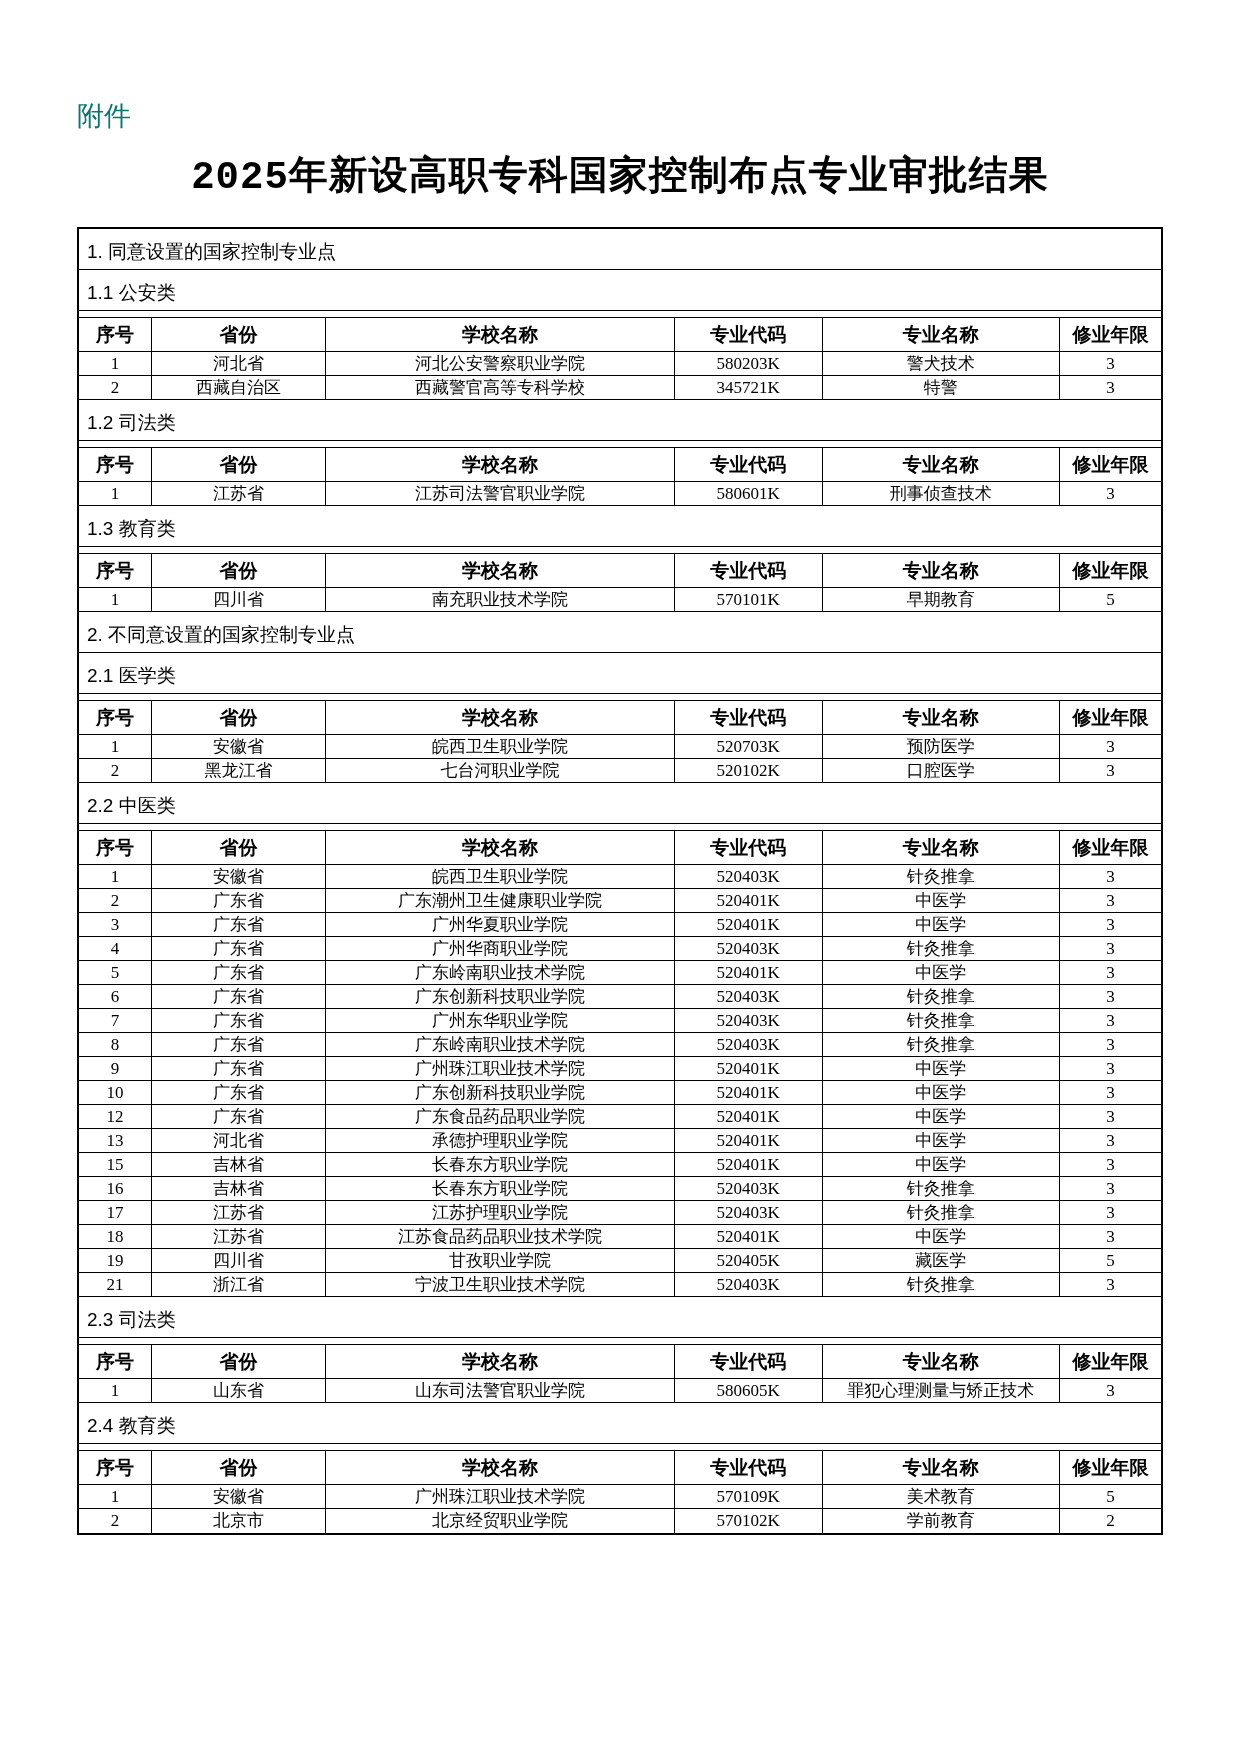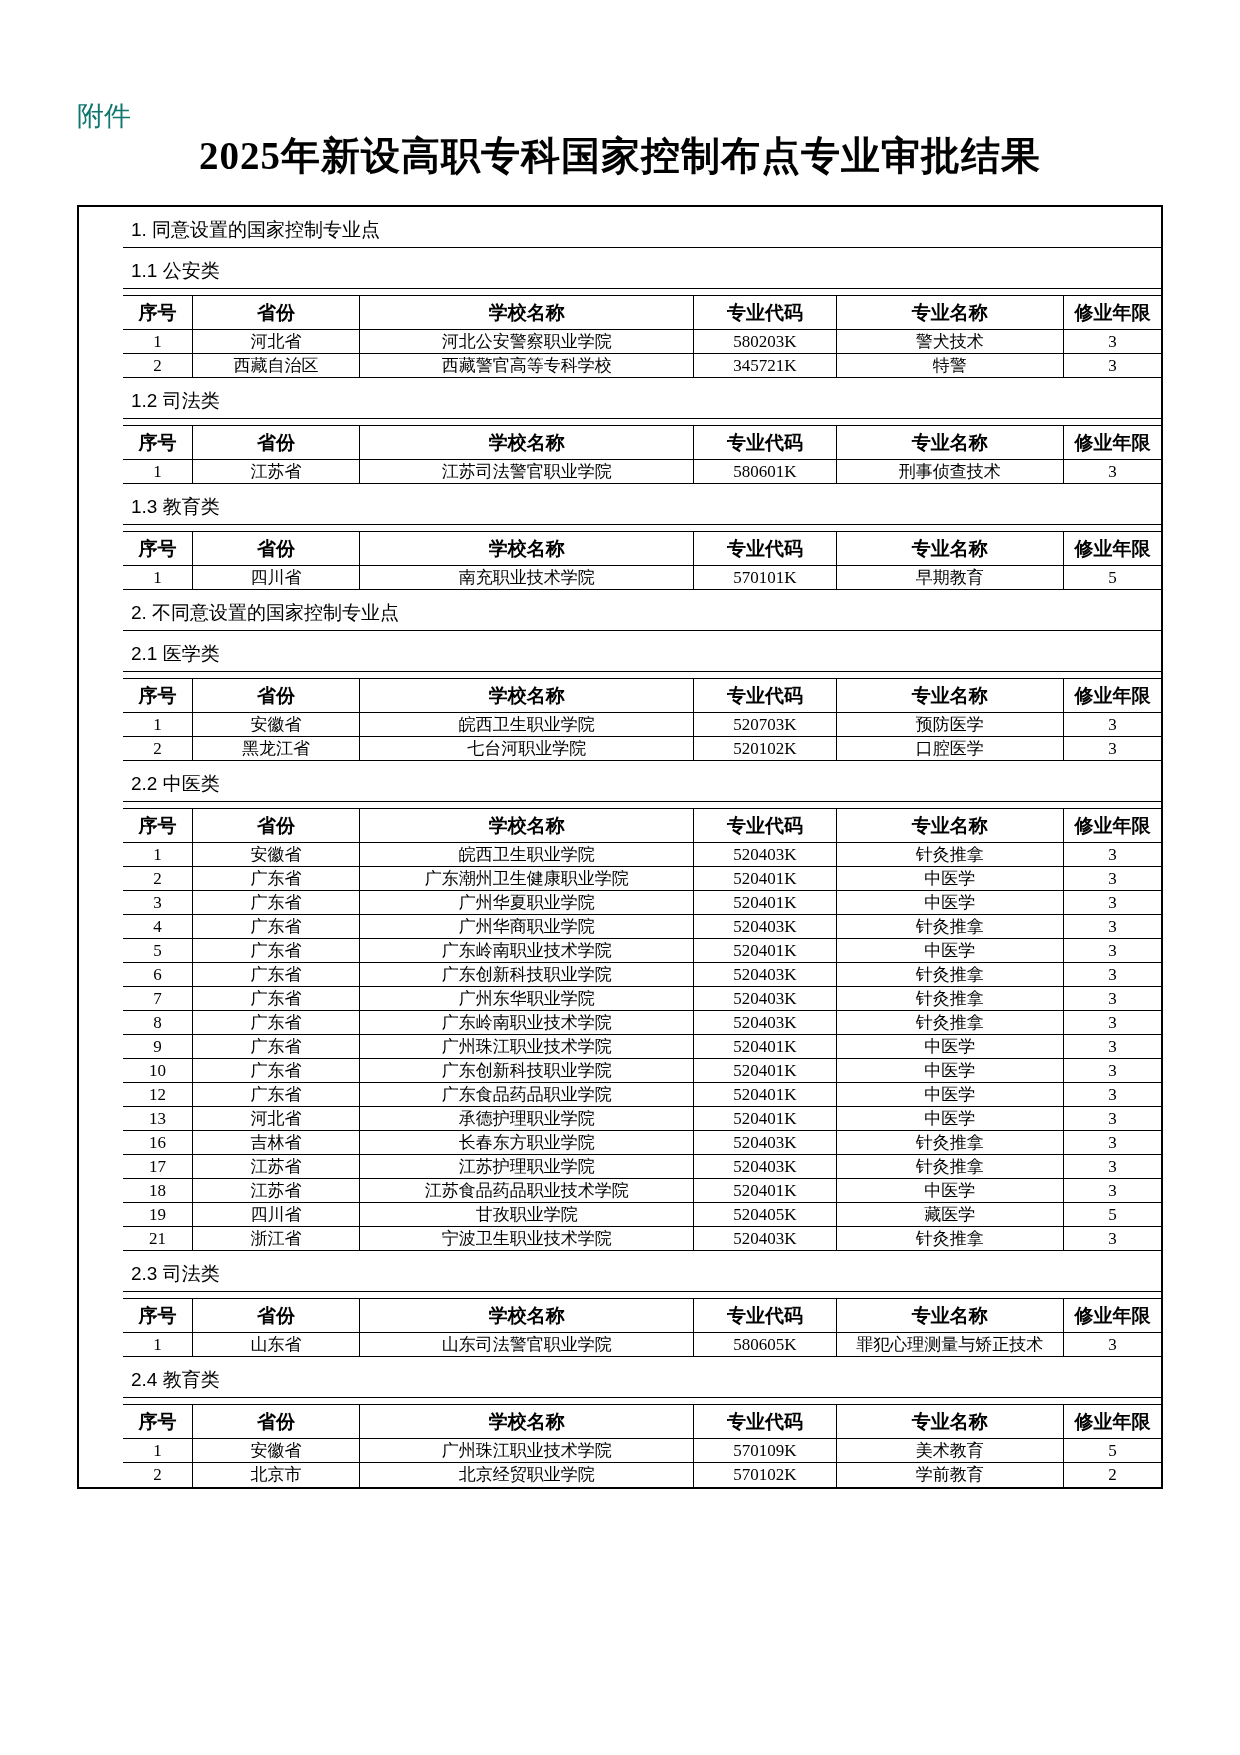--- a/index.html
+++ b/index.html
@@ -16,33 +16,33 @@
     min-height: 1755px;
     padding: 100px 77px 40px 77px;
   }
   .attachment {
     font-family: "Liberation Sans", "DejaVu Sans", sans-serif;
     font-size: 27px;
     line-height: 32px;
     color: #0f766e;
   }
   .doc-title {
-    font-family: Liberation Serif, serif;
+    font-family: Liberation Mono, monospace;
     font-weight: bold;
     font-size: 39px;
     line-height: 48px;
     text-align: center;
+    margin-top: 22px;
     margin-bottom: 25px;
     letter-spacing: 1px;
     white-space: nowrap;
   }
   .outer {
     border: 2.5px solid #000;
     width: 1086px;
-    padding-left: 44px;
   }
   .sec {
     font-family: "Liberation Sans", "DejaVu Sans", sans-serif;
     font-size: 19px;
     line-height: 25px;
     padding: 10px 8px 5px 8px;
     border-bottom: 1.5px solid #000;
     text-align: left;
   }
   table.cat {
@@ -336,20 +336,28 @@
           </tr>
           <tr>
             <td>13</td>
             <td>河北省</td>
             <td>承德护理职业学院</td>
             <td>520401K</td>
             <td>中医学</td>
             <td>3</td>
           </tr>
           <tr>
+            <td>15</td>
+            <td>吉林省</td>
+            <td>长春东方职业学院</td>
+            <td>520401K</td>
+            <td>中医学</td>
+            <td>3</td>
+          </tr>
+          <tr>
             <td>16</td>
             <td>吉林省</td>
             <td>长春东方职业学院</td>
             <td>520403K</td>
             <td>针灸推拿</td>
             <td>3</td>
           </tr>
           <tr>
             <td>17</td>
             <td>江苏省</td>

